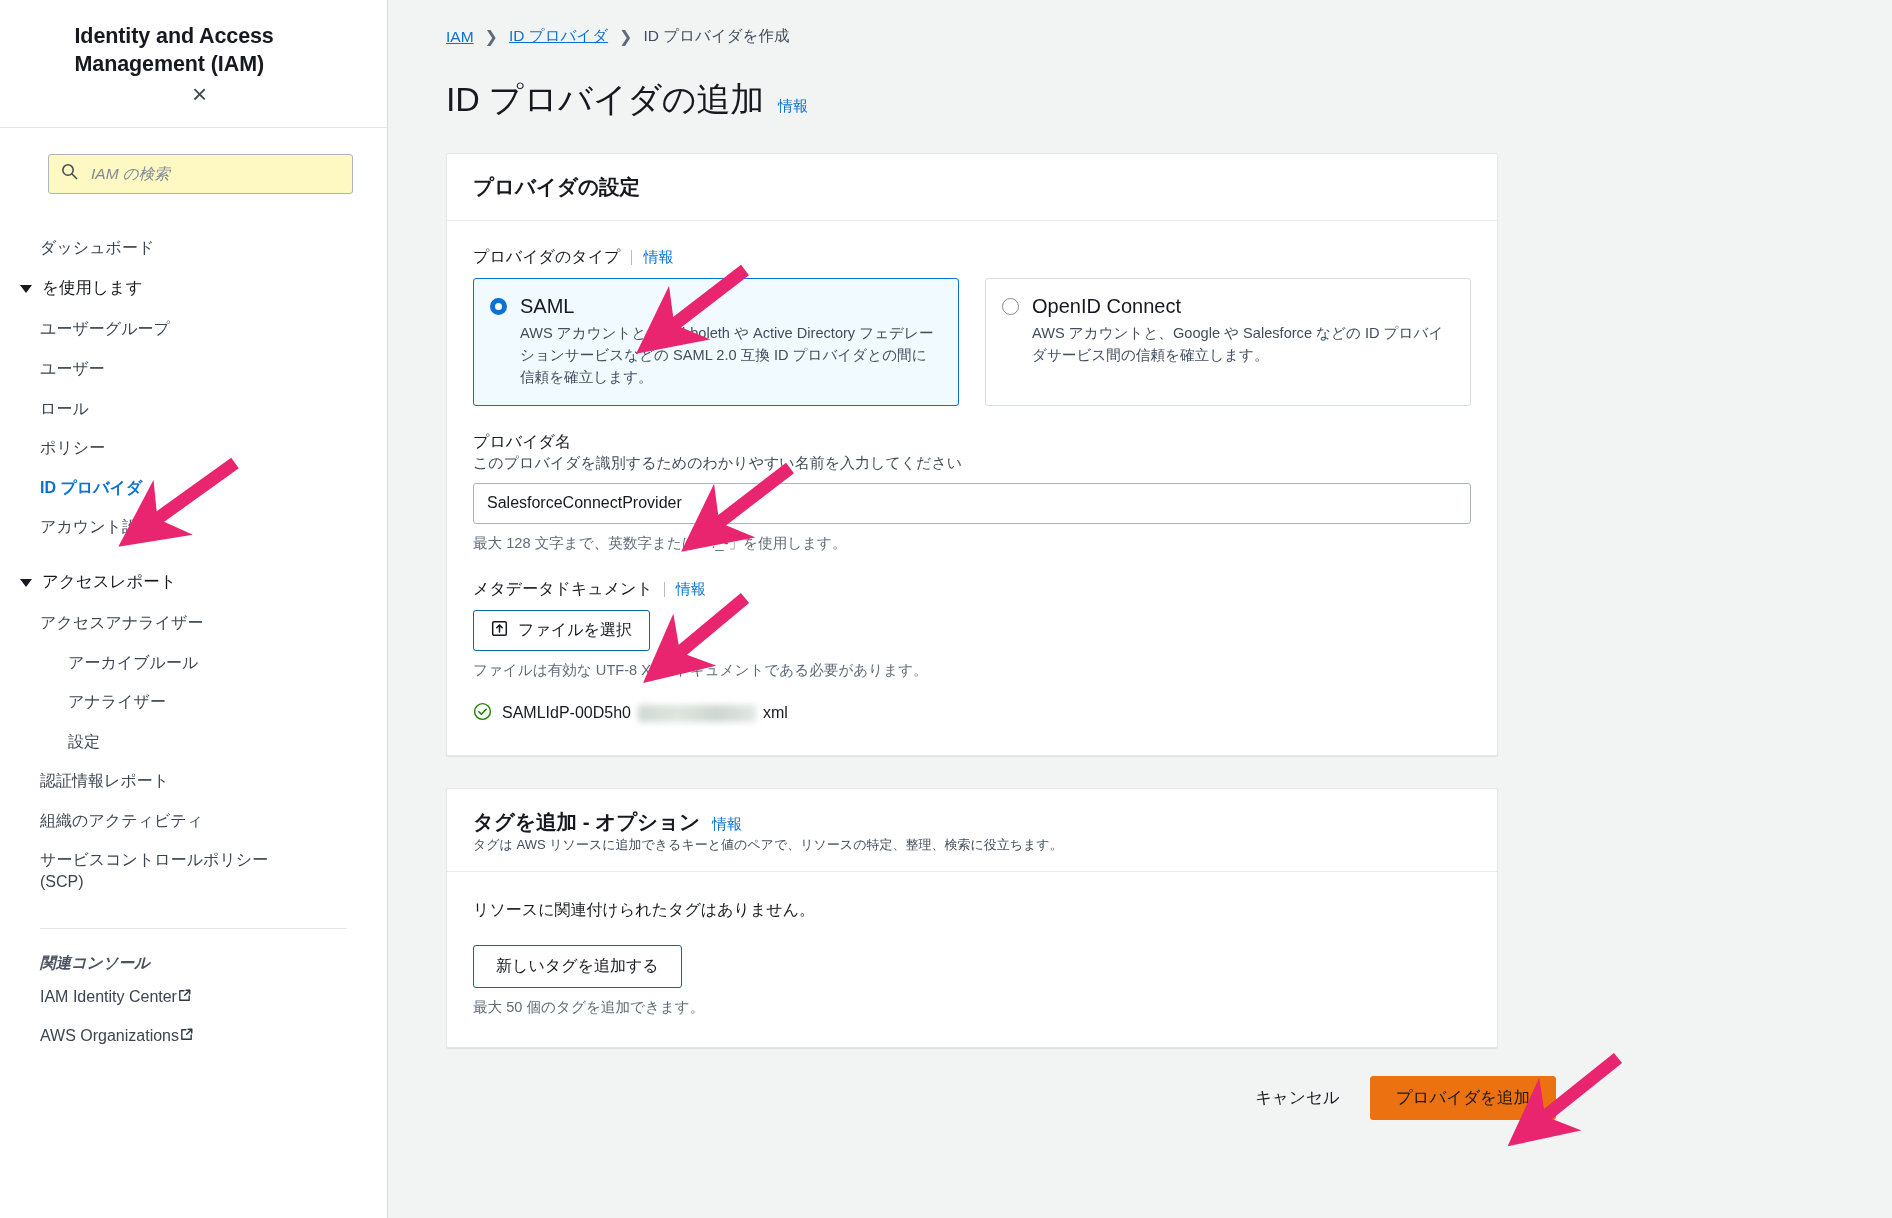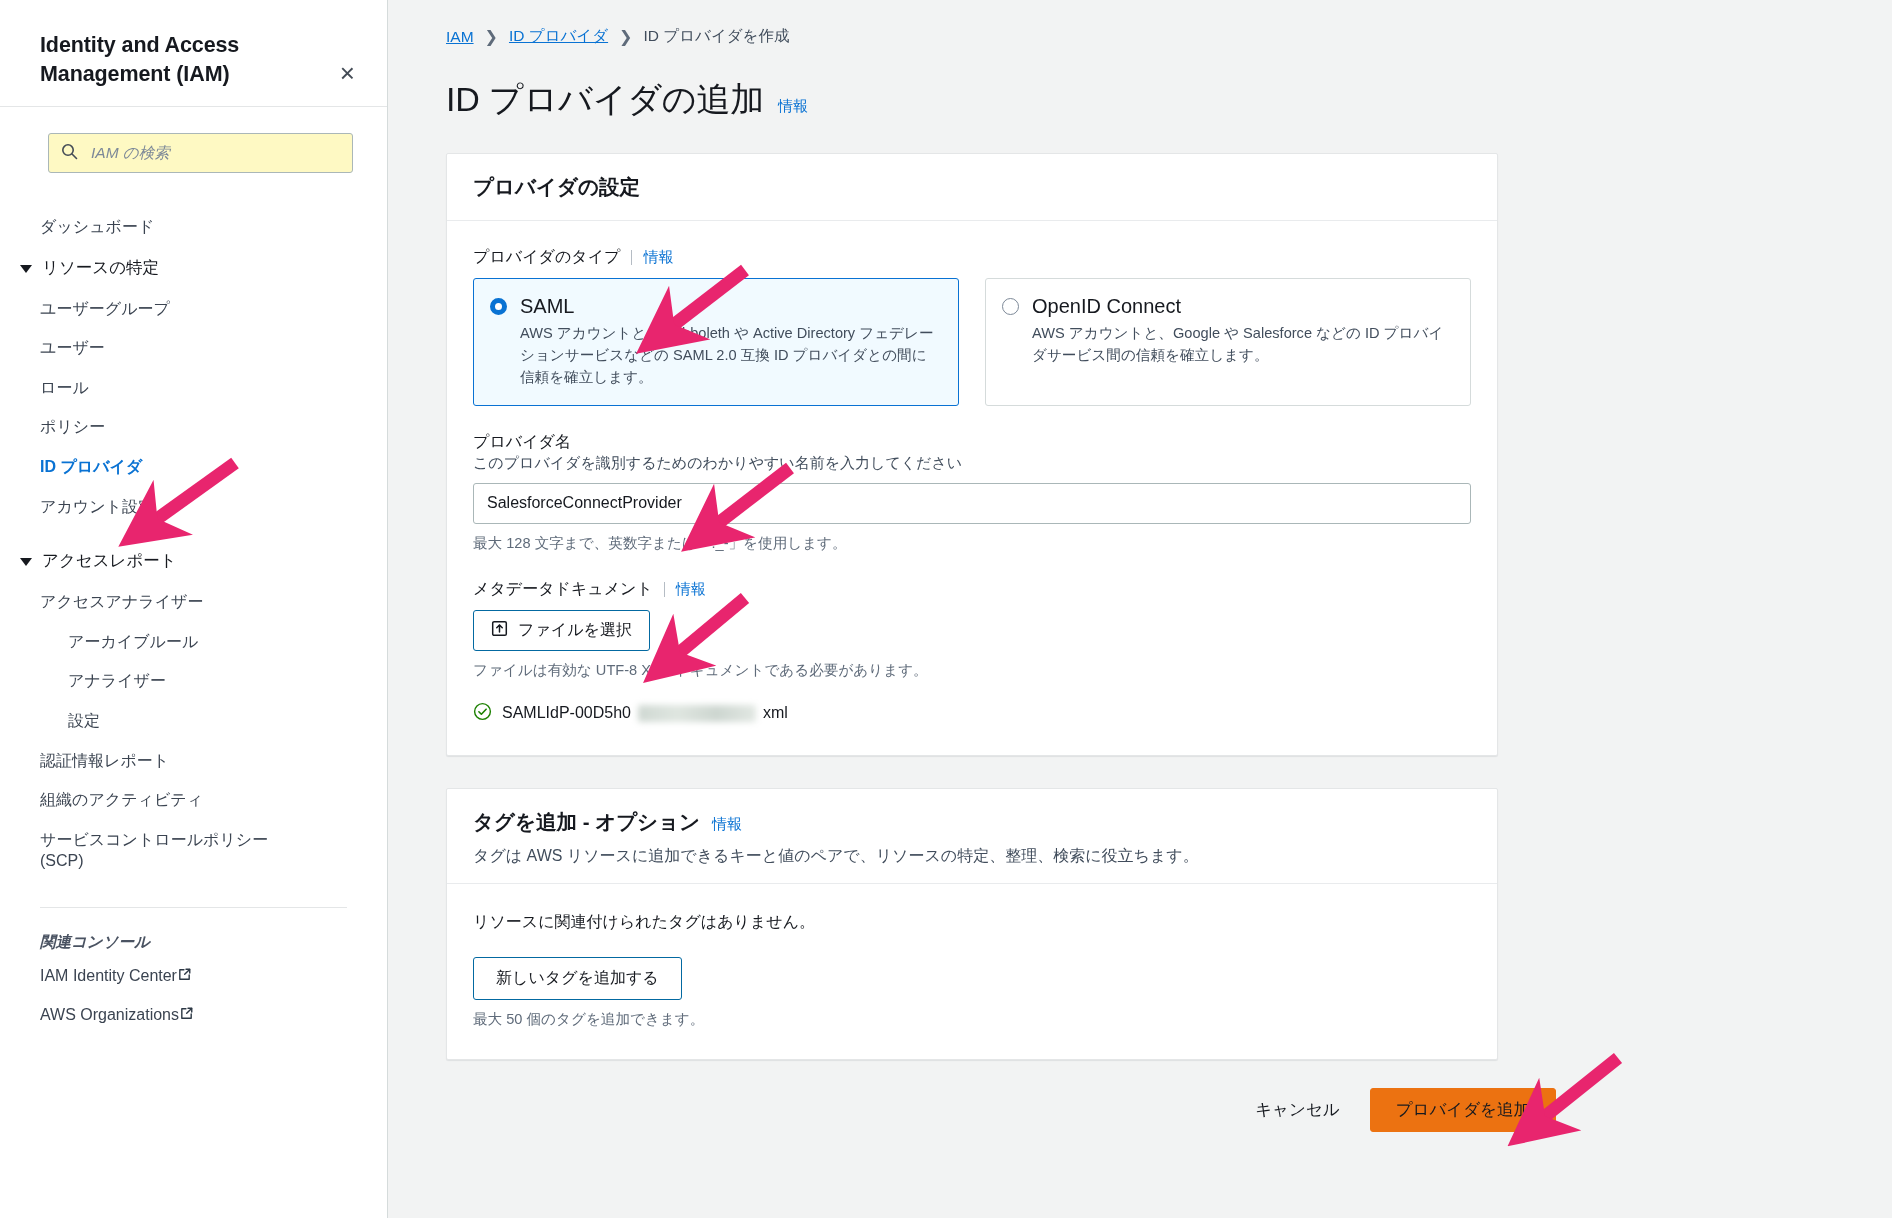--- a/index.html
+++ b/index.html
@@ -15,24 +15,25 @@
 
   
   .sidebar{
     width:388px;min-width:388px;height:1218px;
     background:#ffffff;
     border-right:1px solid #d5dbdb;
     box-sizing:border-box;
     position:relative;
   }
   .sb-head{
-    display:flex;align-items:flex-end;justify-content:space-between;
+    display:flex;align-items:center;justify-content:space-between;
     padding:22px 28px 0 40px;
     min-height:88px;
     box-sizing:border-box;
+    flex-direction:column;
   }
   .sb-title{
     font-size:21.5px;font-weight:bold;line-height:1.32;
     color:#16191f;max-width:250px;letter-spacing:-0.1px;
   }
   .sb-close{
     font-size:26px;color:#444c56;line-height:1;cursor:pointer;
     font-weight:400;padding:2px 4px;
   }
   .sb-div{height:1px;background:#e4e6e7;margin:18px 0 0 0;}
@@ -102,21 +103,21 @@
     background:#fff;border:1px solid #e4e6e7;border-radius:2px;
     box-shadow:0 1px 1px rgba(0,28,36,.08);
     margin-bottom:32px;
   }
   .panel-head{
     padding:19px 26px 19px 26px;border-bottom:1px solid #e9ebed;
   }
   .panel-head h2{margin:0;font-size:20.5px;font-weight:bold;color:#16191f;}
   .panel-head.tags{padding-bottom:16px;}
   .panel-head .sub{
-    font-size:16px;color:#414d5c;margin-top:8px;line-height:1.45;
+    font-size:13px;color:#414d5c;line-height:1.45;
   }
   .panel-body{padding:26px 26px 30px 26px;}
 
   .field-label{
     display:flex;align-items:center;gap:11px;
     font-size:16px;color:#16191f;margin-bottom:10px;
   }
   .vline{width:1px;height:15px;background:#b5bcc4;}
   .field-desc{font-size:15px;color:#414d5c;margin:-3px 0 10px 0;}
 
@@ -203,21 +204,21 @@
         </span>
         <input type="text" placeholder="IAM の検索" style="">
       </div>
     </div>
 
     <nav class="sb-nav">
       <div class="nav-item l1">ダッシュボード</div>
 
       <div class="nav-group">
         <span class="caret"></span>
-        <span>リソースの特定</span>
+        <span>を使用します</span>
       </div>
       <div class="nav-item l2">ユーザーグループ</div>
       <div class="nav-item l2">ユーザー</div>
       <div class="nav-item l2">ロール</div>
       <div class="nav-item l2">ポリシー</div>
       <div class="nav-item l2 active">ID プロバイダ</div>
       <div class="nav-item l2">アカウント設定</div>
 
       <div class="nav-group" style="margin-top:14px;">
         <span class="caret"></span>

